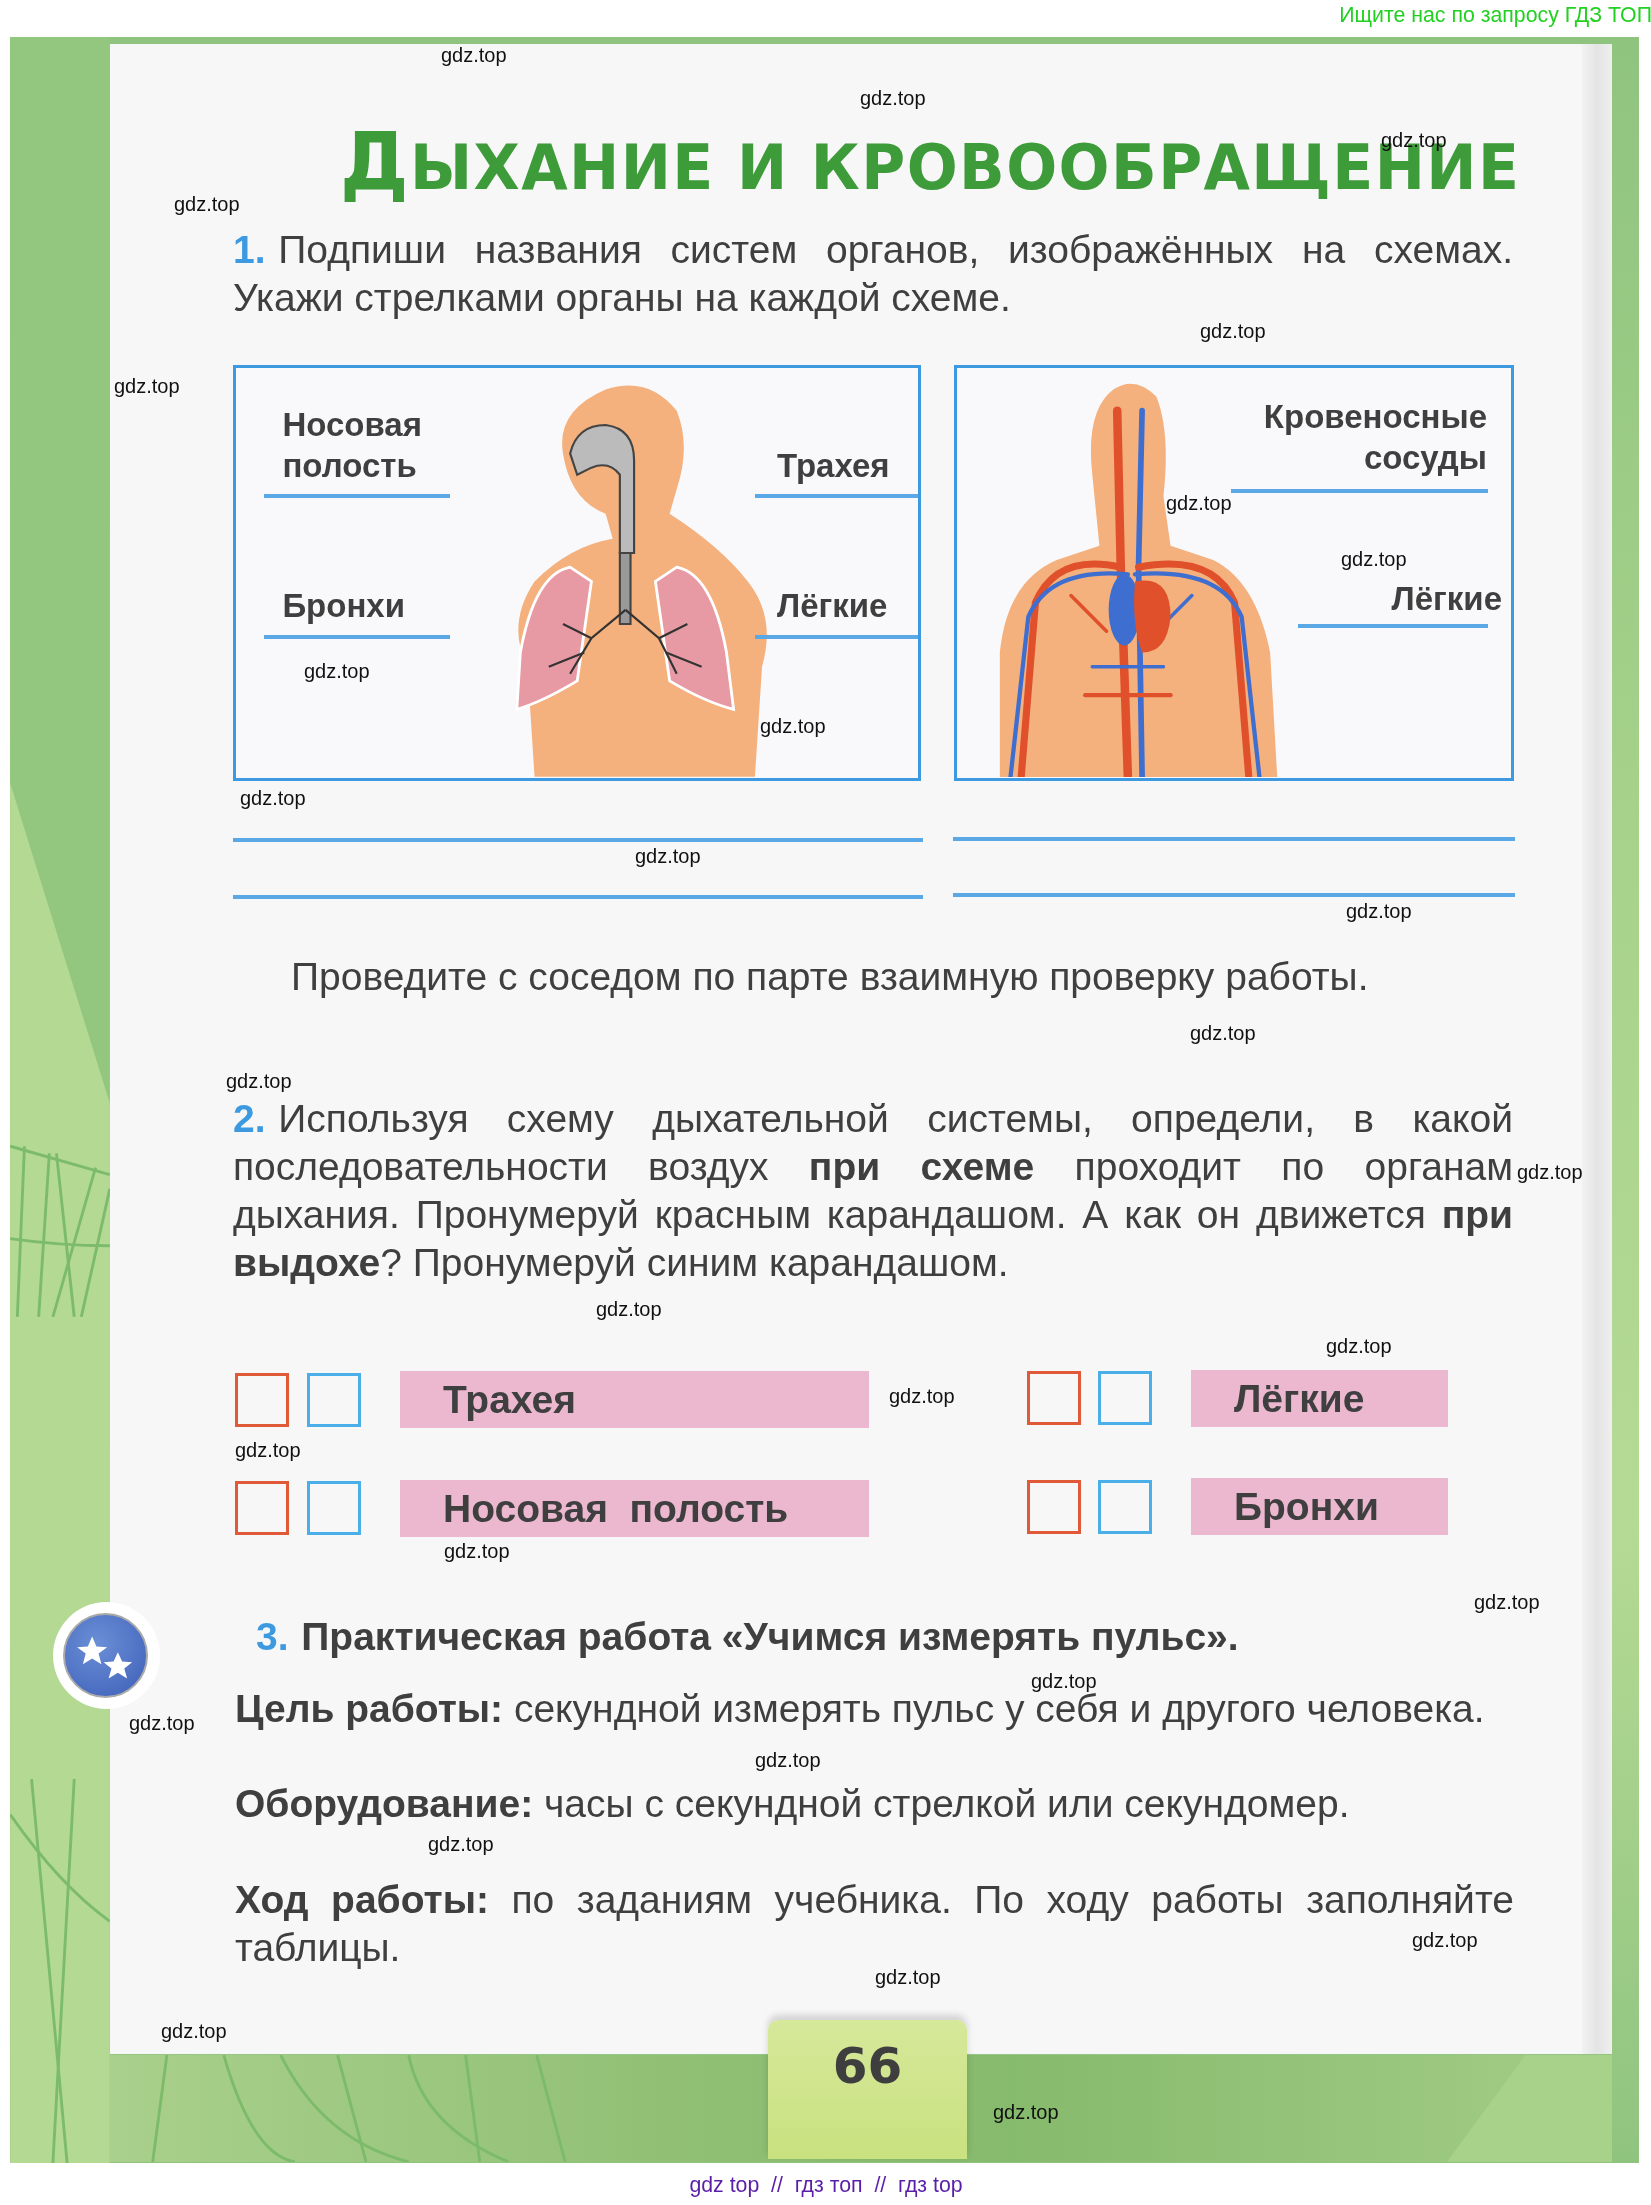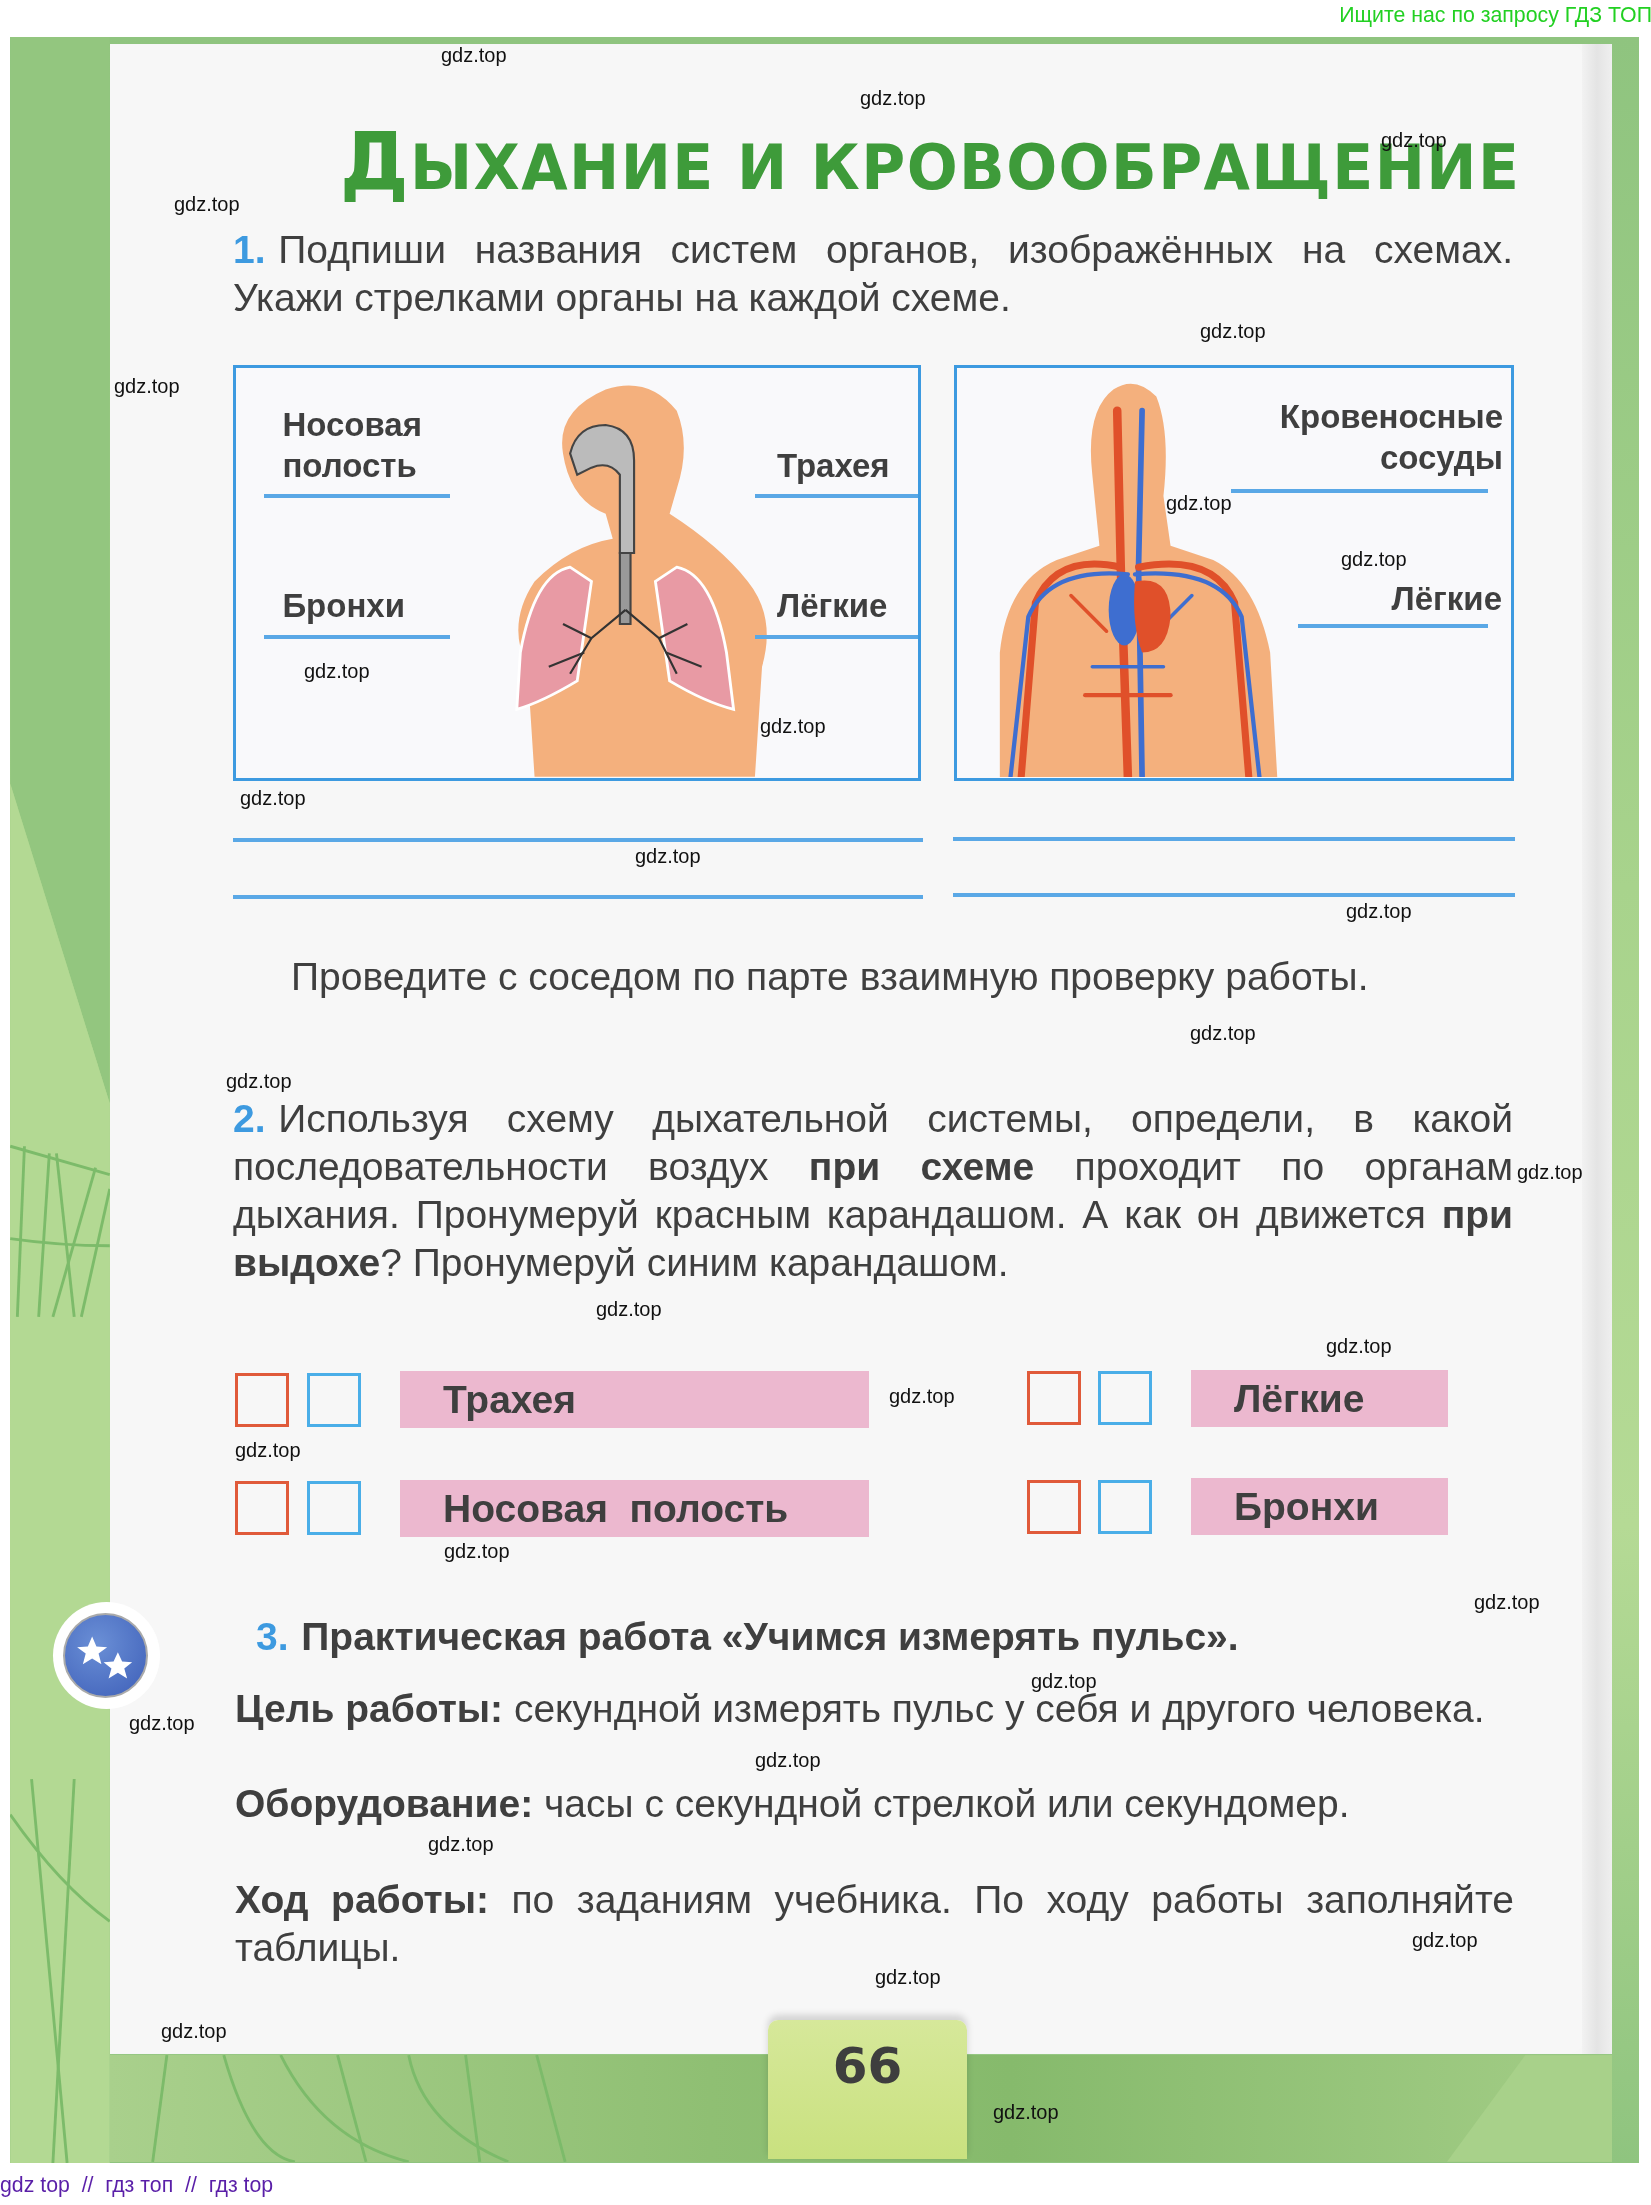--- a/index.html
+++ b/index.html
@@ -1,19 +1,19 @@
 <!DOCTYPE html>
 <html style="font-size:11.4px"><head>
 <meta charset="utf-8">
 <style>
   html,body{margin:0;padding:0;}
   body{width:1652px;height:2205px;position:relative;background:#ffffff;overflow:hidden;font-family:"Liberation Sans",sans-serif;}
   .abs{position:absolute;}
   .topbanner{left:0;top:0;width:1652px;height:34px;text-align:right;color:#22d022;font-size:21.3px;line-height:31px;font-family:"Liberation Sans",sans-serif;}
-  .bottombanner{left:0;top:2169px;width:1652px;height:36px;text-align:left;color:#5a1fa8;font-size:21.3px;line-height:33px;}
+  .bottombanner{left:0;top:2169px;width:1652px;height:36px;text-align:center;color:#5a1fa8;font-size:21.3px;line-height:33px;}
   .page-bg{left:10px;top:37px;width:1629px;height:2126px;background:linear-gradient(180deg,#8fc47f 0%,#a8d38c 40%,#b5da95 70%,#8fc47f 100%);}
   .leftdeco{left:10px;top:37px;width:100px;height:2126px;overflow:hidden;}
   .paper{left:110px;top:44px;width:1502px;height:2010px;background:#f7f7f7;box-shadow:inset -28.4px 0 21.3px -14.2px rgba(0,0,0,0.06);}
   .rightedge{left:1582px;top:44px;width:30px;height:2010px;background:linear-gradient(90deg,#f2f2f2,#e4e4e4,#efefef);}
   .bottomdeco{left:110px;top:2055px;width:1502px;height:107px;background:linear-gradient(90deg,#a9d08c 0%,#8fbf73 40%,#86ba6c 60%,#a3cd86 100%);}
   .pagetab{left:768px;top:2020px;width:199px;height:139px;background:linear-gradient(180deg,#d6e89a,#c9e17f);border-radius:10px 10px 0 0;box-shadow:0 -4.3px 7.1px rgba(0,0,0,0.15);}
   .pagenum{left:768px;top:2037px;width:199px;text-align:center;font-size:50px;font-weight:bold;color:#3e3e3e;font-family:"DejaVu Sans",sans-serif;}
   .title{left:340px;top:117px;font-size:60px;font-weight:bold;color:#3e9b3a;letter-spacing:1.4px;font-family:"DejaVu Sans",sans-serif;text-transform:uppercase;transform:scaleY(1.05);}
   .title .big{font-size:77px;}
   .task{color:#3f3f3f;font-size:39px;line-height:48px;text-align:justify;}
@@ -120,21 +120,21 @@
       <path d="M150,330 L200,380"></path>
         <path d="M340,330 L290,380"></path>
       <path d="M160,320 L210,370" stroke="#e0502a" stroke-width="5"></path>
       <path d="M330,320 L280,370" stroke="#3e6ed0" stroke-width="5"></path>
       <path d="M180,460 L300,460" stroke="#e0502a" stroke-width="6"></path>
       <path d="M190,420 L290,420" stroke="#3e6ed0" stroke-width="5"></path>
     </g>
     <ellipse cx="235" cy="340" rx="22" ry="50" fill="#3e6ed0"></ellipse>
     <path d="M250,300 Q300,290 300,350 Q295,400 260,400 Q245,360 250,300 Z" fill="#e0502a"></path>
   </svg>
-  <div class="abs dlabel" style="left:256px;top:28.4px;width:272px;text-align:right;">
+  <div class="abs dlabel" style="left:240px;top:28.4px;width:272px;text-align:right;">
     <div>Кровеносные</div>
     <div>сосуды</div>
   </div>
   <div class="abs uline" style="left:274px;top:121px;width:257px;"></div>
   <div class="abs dlabel" style="left:334px;top:210px;width:193px;text-align:right;">Лёгкие</div>
   <div class="abs uline" style="left:341px;top:256px;width:190px;"></div>
 </div>
 
 <div class="abs blueline" style="left:233px;top:838px;width:690px;"></div>
 <div class="abs blueline" style="left:953px;top:837px;width:562px;"></div>

